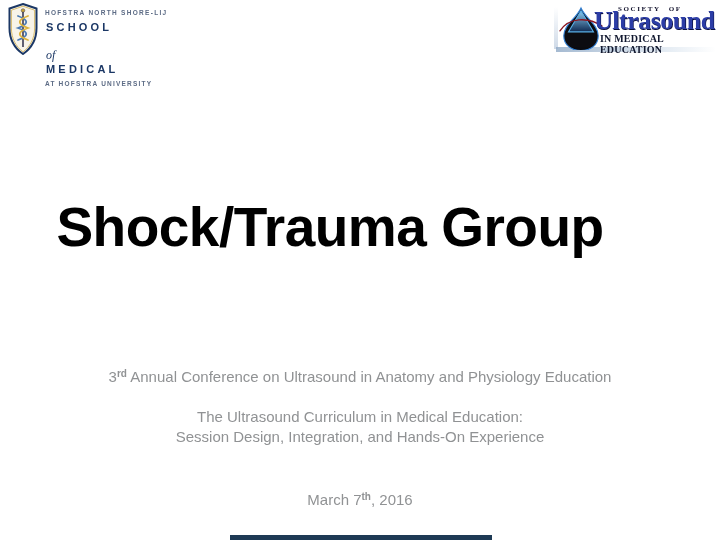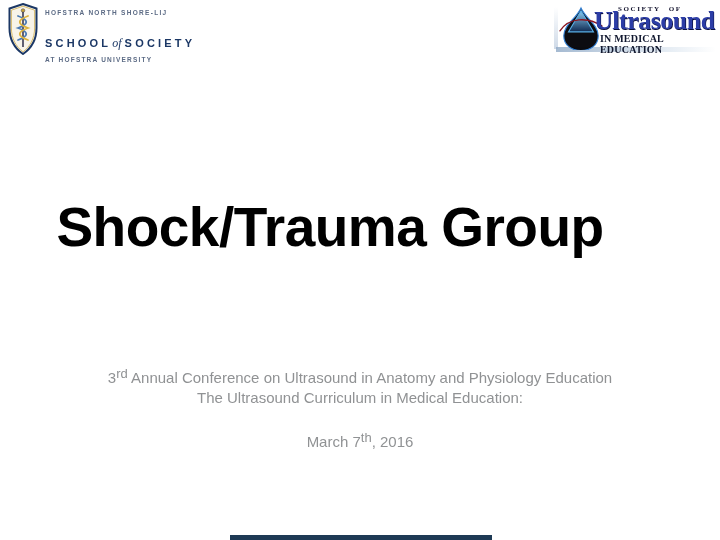--- a/index.html
+++ b/index.html
@@ -15,21 +15,21 @@
   
   .hofstra-logo { position: absolute; left: 8px; top: 3px; display: flex; }
   .hofstra-shield { width: 30px; height: 52px; }
   .hofstra-text { margin-left: 7px; padding-top: 6px; }
   .hofstra-line1 {
     font-size: 6.5px; letter-spacing: 1.3px; color: #5c6b85;
     font-weight: bold;
   }
   .hofstra-line2 {
     margin-top: 5px; color: #1b3765; font-size: 11px; font-weight: bold;
-    letter-spacing: 3.2px; display: flex; align-items: baseline;
+    letter-spacing: 3.2px; display: flex; align-items: baseline; flex-direction: column;
   }
   .hofstra-of {
     font-family: "Liberation Serif", serif; font-style: italic;
     font-weight: normal; font-size: 12px; letter-spacing: 0;
     margin: 15px 3px 0 1px;
   }
   .hofstra-line3 {
     margin-top: 5px; font-size: 6.5px; letter-spacing: 1.2px;
     color: #5c6b85; font-weight: bold;
   }
@@ -69,22 +69,22 @@
     position: absolute; left: 0; top: 189px; width: 660px;
     text-align: center; font-size: 55px; font-weight: bold; color: #000000;
     line-height: 76px; letter-spacing: -0.5px;
   }
 
   
   .subtitle {
     position: absolute; left: 0; top: 364px; width: 720px;
     text-align: center; color: #909294; font-size: 15px; line-height: 20px;
   }
-  .subtitle p + p { margin-top: 0; }
-  sup.sp { font-size: 13px; vertical-align: 5px; }
+  .subtitle p + p { margin-top: 20px; }
+  sup.sp { font-size: 10px; vertical-align: 5px; font-weight: bold; }
 
   
   .bottom-bar {
     position: absolute; left: 230px; bottom: 0; width: 262px; height: 5px;
     background: #1e3a55;
   }
 </style>
 </head>
 <body>
 
@@ -97,21 +97,21 @@
       <circle cx="15" cy="7.5" r="1.8" fill="#c9a43a" stroke="#3a3a52" stroke-width="0.5"></circle>
       <line x1="15" y1="9" x2="15" y2="44" stroke="#3a3a52" stroke-width="1.6"></line>
       <path d="M10,13 C21,17 21,21 10,25 C21,29 21,33 10,37" fill="none" stroke="#4a7ab5" stroke-width="1.8" stroke-linecap="round"></path>
       <path d="M20,13 C9,17 9,21 20,25 C9,29 9,33 20,37" fill="none" stroke="#ddb23c" stroke-width="1.8" stroke-linecap="round"></path>
     </svg>
     <div class="hofstra-text">
       <div class="hofstra-line1">HOFSTRA NORTH SHORE-LIJ</div>
       <div class="hofstra-line2">
         <span>SCHOOL</span>
         <span class="hofstra-of">of</span>
-        <span>SOCIETY</span>
+        <span>MEDICAL</span>
       </div>
       <div class="hofstra-line3">AT HOFSTRA UNIVERSITY</div>
     </div>
   </div>
 
   <div class="sume-logo">
     <div class="sume-edge-left"></div>
     <div class="sume-edge-bottom"></div>
     <svg class="sume-droplet" viewBox="0 0 46 46" xmlns="http://www.w3.org/2000/svg">
       <defs>
@@ -126,19 +126,19 @@
     </svg>
     <div class="sume-society">SOCIETY OF</div>
     <div class="sume-ultrasound">Ultrasound</div>
     <div class="sume-inmed">IN MEDICAL EDUCATION</div>
   </div>
 
   <h1 class="title">Shock/Trauma Group</h1>
 
   <div class="subtitle">
     <p><span>3</span><sup class="sp">rd</sup><span> Annual Conference on Ultrasound in Anatomy and Physiology Education</span></p>
-    <p><span>The Ultrasound Curriculum in Medical Education:</span><br></p>
+    <p><span>The Ultrasound Curriculum in Medical Education:</span><br><span>Session Design, Integration, and Hands-On Experience</span></p>
     <p><br><span>March 7</span><sup class="sp">th</sup><span>, 2016</span></p>
   </div>
 
   <div class="bottom-bar"></div>
 
 </div>
 
 </body></html>

